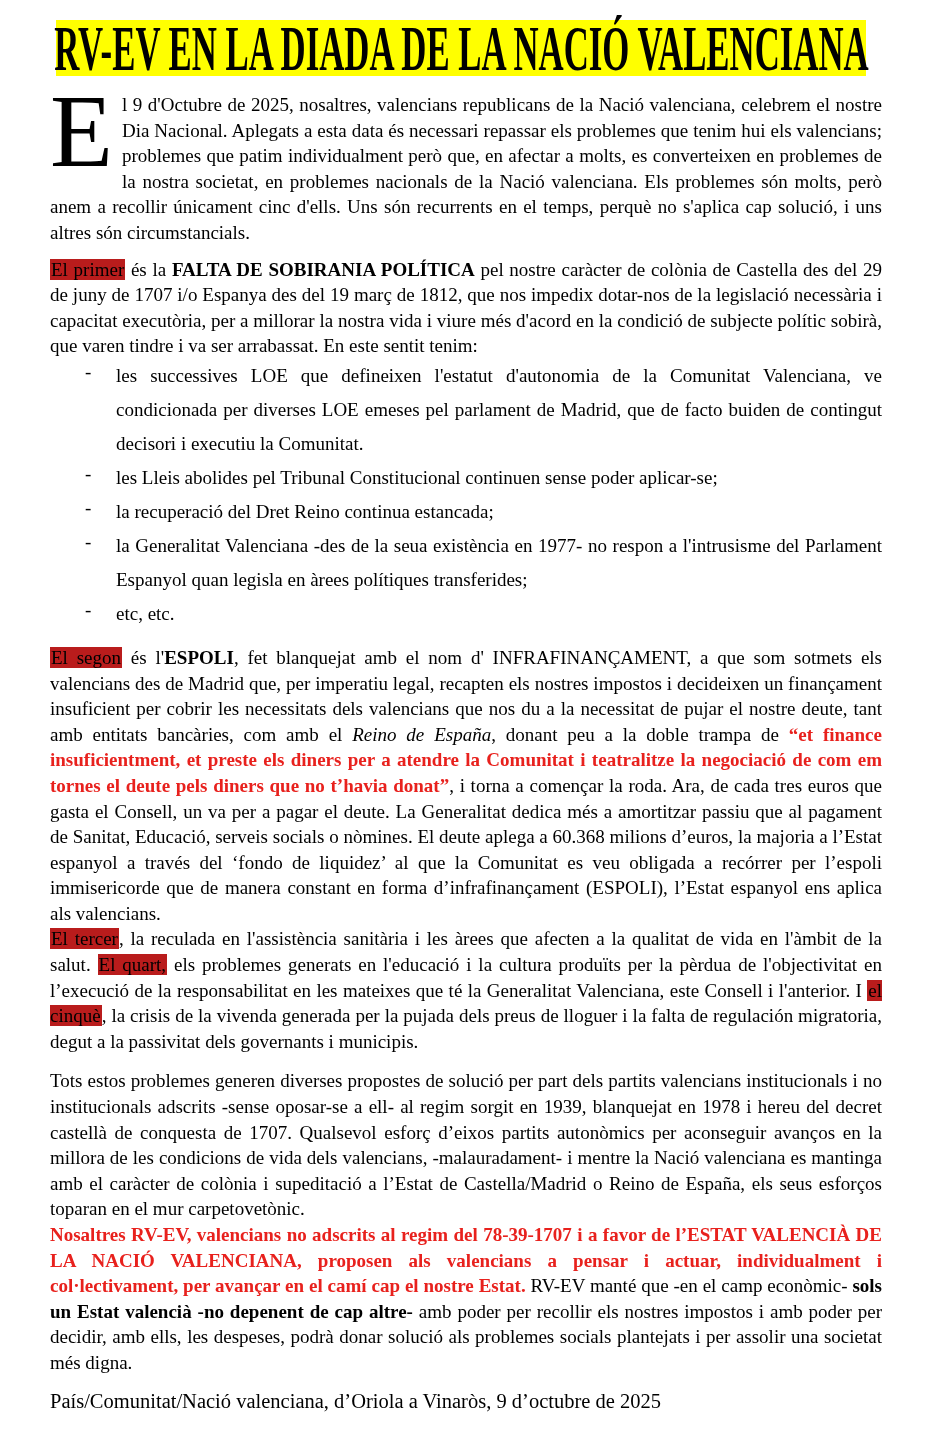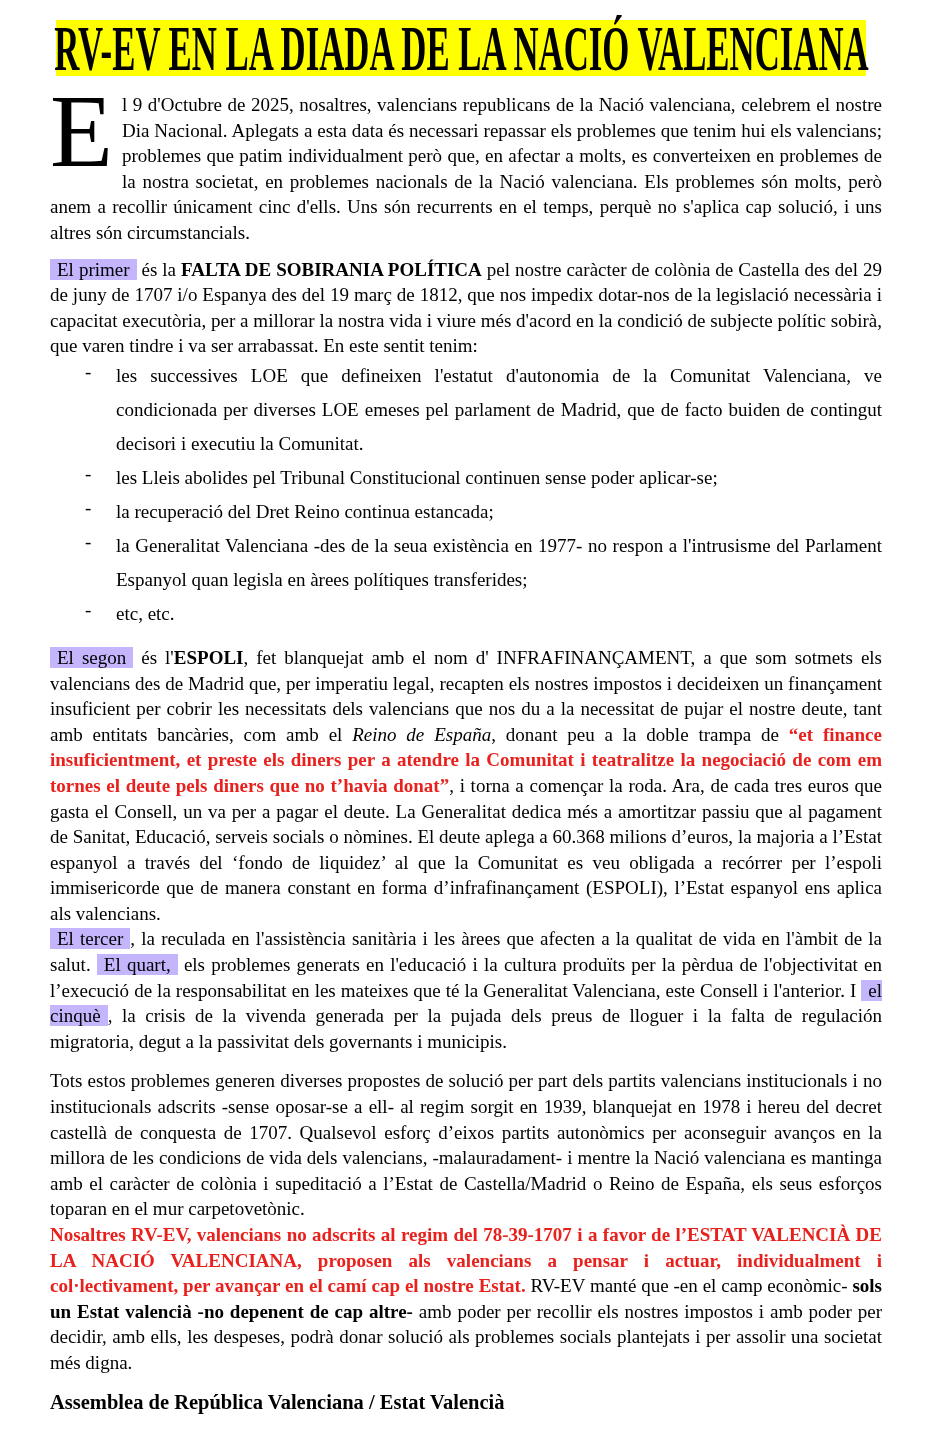--- a/index.html
+++ b/index.html
@@ -38,21 +38,21 @@
   .mt-md { margin-top: 14px; }
 
   .dropcap {
     float: left;
     font-size: 103px;
     line-height: 77px;
     padding-right: 9px;
     padding-top: 1px;
   }
 
-  .hl { background: #c4b5fd; padding: 0 7px; }
+  .hl { background: #b91c1c; padding: 0 1px; }
   .b  { font-weight: bold; margin-top: 12px; }
   .it { font-style: italic; }
   .red { color: #e8211d; font-weight: bold; }
 
   .bullets { margin: 0; }
   .bullet { display: flex; }
   .bullet .dash { flex: none; width: 31px; padding-left: 35px; font-size: 19px; line-height: 25.6px; }
   .bullet .btext { flex: 1; font-size: 19px; line-height: 34px; text-align: justify; }
 
   .footer-org  { font-weight: bold; font-size: 20.5px; margin-top: 15px; text-align: left; }
@@ -96,16 +96,15 @@
 
   <div class="para mt-md"><span class="hl">El segon</span><span> és l'</span><span class="b">ESPOLI</span><span>, fet blanquejat amb el nom d' INFRAFINANÇAMENT, a que som sotmets els valencians des de Madrid que, per imperatiu legal, recapten els nostres impostos i decideixen un finançament insuficient per cobrir les necessitats dels valencians que nos du a la necessitat de pujar el nostre deute, tant amb entitats bancàries, com amb el </span><span class="it">Reino de España</span><span>, donant peu a la doble trampa de </span><span class="red">“et finance insuficientment, et preste els diners per a atendre la Comunitat i teatralitze la negociació de com em tornes el deute pels diners que no t’havia donat”</span><span>, i torna a començar la roda. Ara, de cada tres euros que gasta el Consell, un va per a pagar el deute. La Generalitat dedica més a amortitzar passiu que al pagament de Sanitat, Educació, serveis socials o nòmines. El deute aplega a 60.368 milions d’euros, la majoria a l’Estat espanyol a través del ‘fondo de liquidez’ al que la Comunitat es veu obligada a recórrer per l’espoli immisericorde que de manera constant en forma d’infrafinançament (ESPOLI), l’Estat espanyol ens aplica als valencians.</span></div>
 
 
   <div class="para"><span class="hl">El tercer</span><span>, la reculada en l'assistència sanitària i les àrees que afecten a la qualitat de vida en l'àmbit de la salut. </span><span class="hl">El quart,</span><span> els problemes generats en l'educació i la cultura produïts per la pèrdua de l'objectivitat en l’execució de la responsabilitat en les mateixes que té la Generalitat Valenciana, este Consell i l'anterior. I </span><span class="hl">el cinquè</span><span>, la crisis de la vivenda generada per la pujada dels preus de lloguer i la falta de regulación migratoria, degut a la passivitat dels governants i municipis.</span></div>
 
   <div class="para mt-md"><span>Tots estos problemes generen diverses propostes de solució per part dels partits valencians institucionals i no institucionals adscrits -sense oposar-se a ell- al regim sorgit en 1939, blanquejat en 1978 i hereu del decret castellà de conquesta de 1707. Qualsevol esforç d’eixos partits autonòmics per aconseguir avanços en la millora de les condicions de vida dels valencians, -malauradament- i mentre la Nació valenciana es mantinga amb el caràcter de colònia i supeditació a l’Estat de Castella/Madrid o Reino de España, els seus esforços toparan en el mur carpetovetònic.</span></div>
 
   <div class="para"><span class="red">Nosaltres RV-EV, valencians no adscrits al regim del 78-39-1707  i a favor de l’ESTAT VALENCIÀ DE LA NACIÓ VALENCIANA, proposen als valencians a pensar i actuar, individualment i col·lectivament, per avançar en el camí cap el nostre Estat.</span><span> RV-EV manté que -en el camp econòmic- </span><span class="b">sols un Estat valencià -no depenent de cap altre-</span><span> amb poder per recollir els nostres impostos i amb poder per  decidir, amb ells, les despeses, podrà donar solució als problemes socials plantejats i per assolir una societat més digna.</span></div>
 
-  <div class="footer-org">Assemblea de República Valenciana / Estat Valencià</div>
   <div class="footer-date">País/Comunitat/Nació valenciana, d’Oriola a Vinaròs, 9 d’octubre de 2025</div>
 
 </div>
 
 </body></html>

